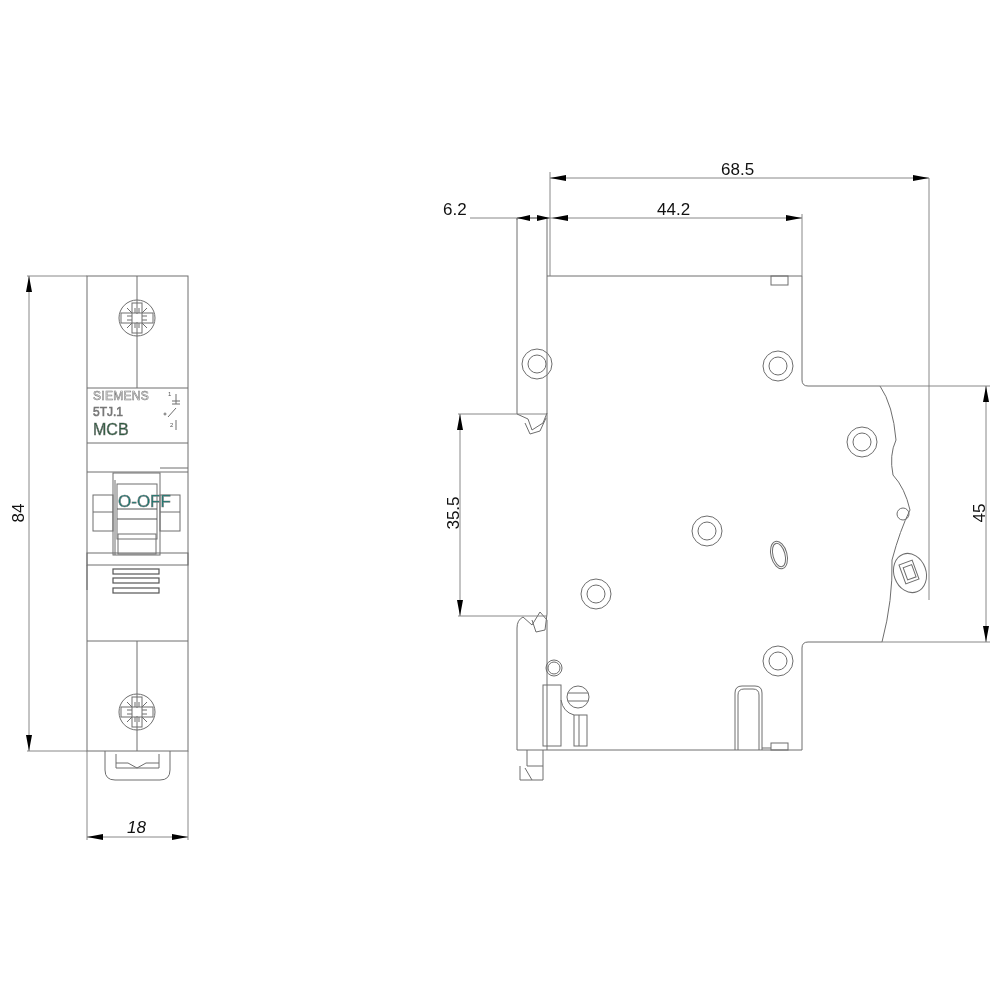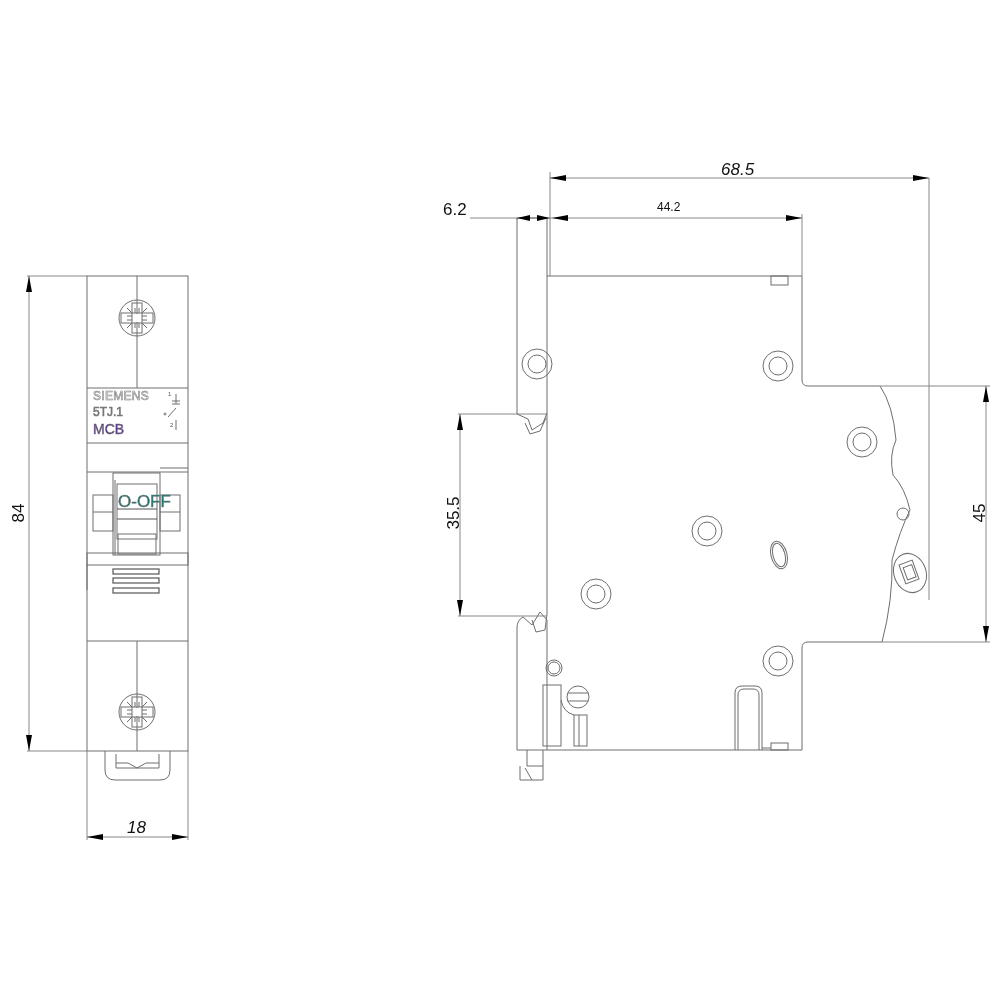--- a/index.html
+++ b/index.html
@@ -194,25 +194,25 @@
     <line x1="880" y1="386" x2="990" y2="386" class="dim"></line>
     <line x1="882" y1="642" x2="990" y2="642" class="dim"></line>
     <line x1="986" y1="386" x2="986" y2="642" class="dim"></line>
     <polygon points="986,386 983,402 989,402" class="arrow"></polygon>
     <polygon points="986,642 983,626 989,626" class="arrow"></polygon>
   </g>
 </svg>
 
 <div class="overlay" style="left:93px; top:389px; font-size:12px; color:#fff; -webkit-text-stroke:0.6px #7a7a7a; letter-spacing:0.3px;">SIEMENS</div>
 <div class="overlay" style="left:93px; top:405px; font-size:12px; color:#737373; -webkit-text-stroke:0.6px #7a7a7a;">5TJ.1</div>
-<div class="overlay" style="left:93px; top:421px; font-size:14px; color:#4c1d95; -webkit-text-stroke:0.6px #7a7a7a;">MCB</div>
+<div class="overlay" style="left:93px; top:421px; font-size:16px; color:#14532d; -webkit-text-stroke:0.6px #7a7a7a;">MCB</div>
 <div class="overlay" style="left:168px; top:391px; font-size:6px; color:#555;">1</div>
 <div class="overlay" style="left:170px; top:422px; font-size:6px; color:#555;">2</div>
 <div class="overlay" style="left:118px; top:492px; font-size:17px; color:#0f766e; -webkit-text-stroke:0.6px #808080;">O-OFF</div>
 
 <div class="overlay" style="left:10px; top:503px; font-size:17px; color:#111; transform:rotate(-90deg); transform-origin:center;">84</div>
 <div class="overlay" style="left:127px; top:818px; font-size:17px; color:#111;font-style:italic;">18</div>
 
-<div class="overlay" style="left:721px; top:160px; font-size:17px; color:#111;font-style:italic;">68.5</div>
+<div class="overlay" style="left:721px; top:160px; font-size:17px; color:#111;">68.5</div>
 <div class="overlay" style="left:443px; top:200px; font-size:17px; color:#111;">6.2</div>
-<div class="overlay" style="left:657px; top:200px; font-size:12px; color:#111;">44.2</div>
+<div class="overlay" style="left:657px; top:200px; font-size:17px; color:#111;">44.2</div>
 <div class="overlay" style="left:437px; top:503px; font-size:17px; color:#111; transform:rotate(-90deg); transform-origin:center;">35.5</div>
 <div class="overlay" style="left:971px; top:503px; font-size:17px; color:#111; transform:rotate(-90deg); transform-origin:center;">45</div>
 
 </body></html>

